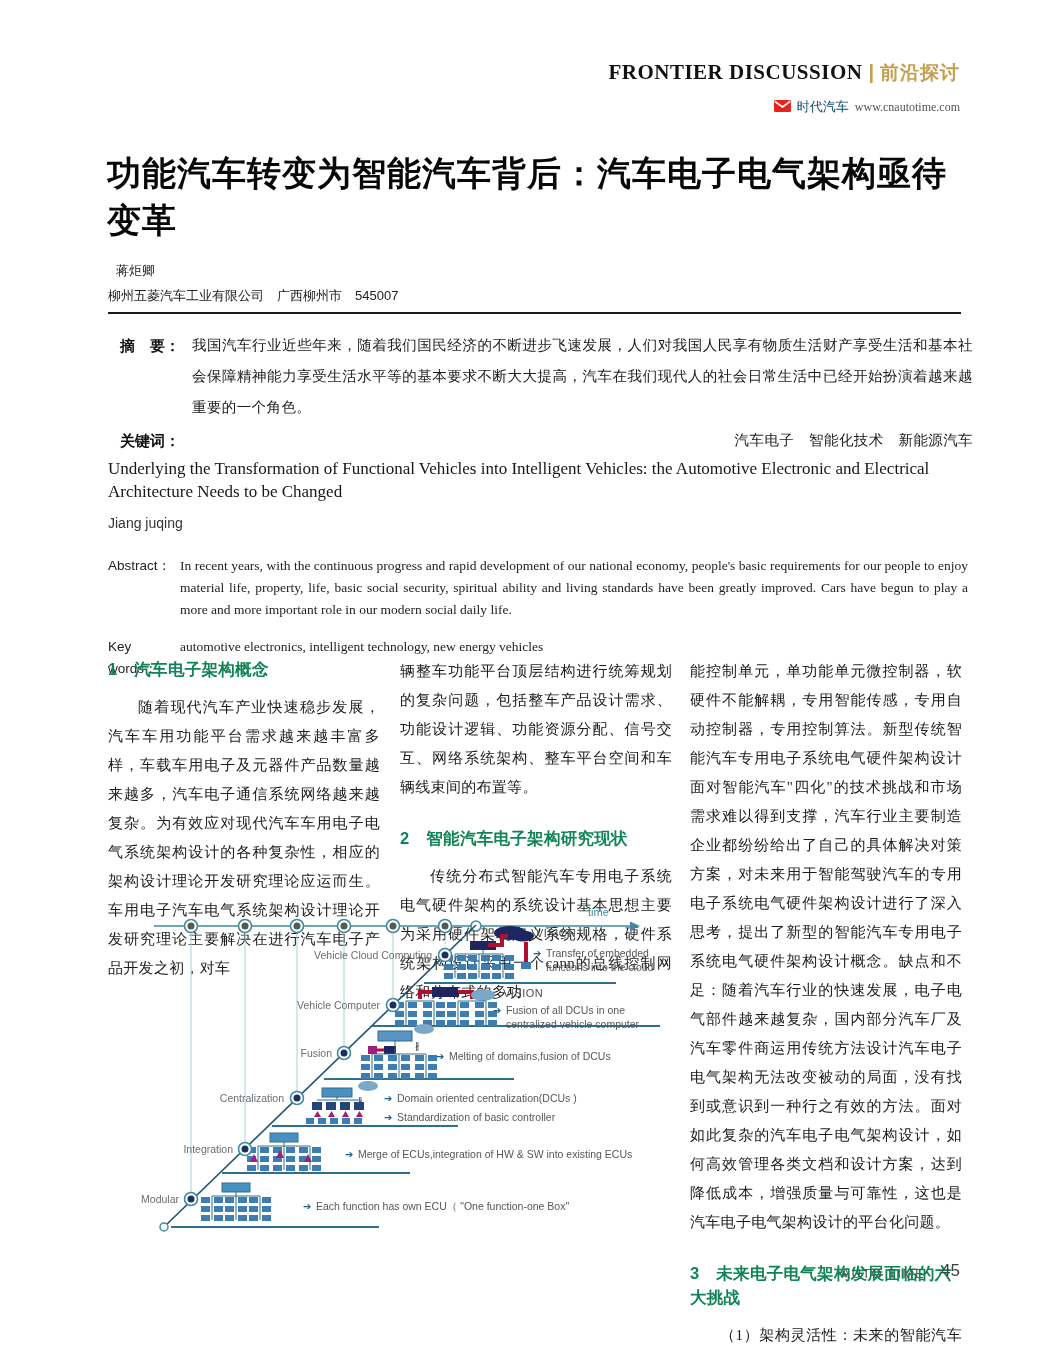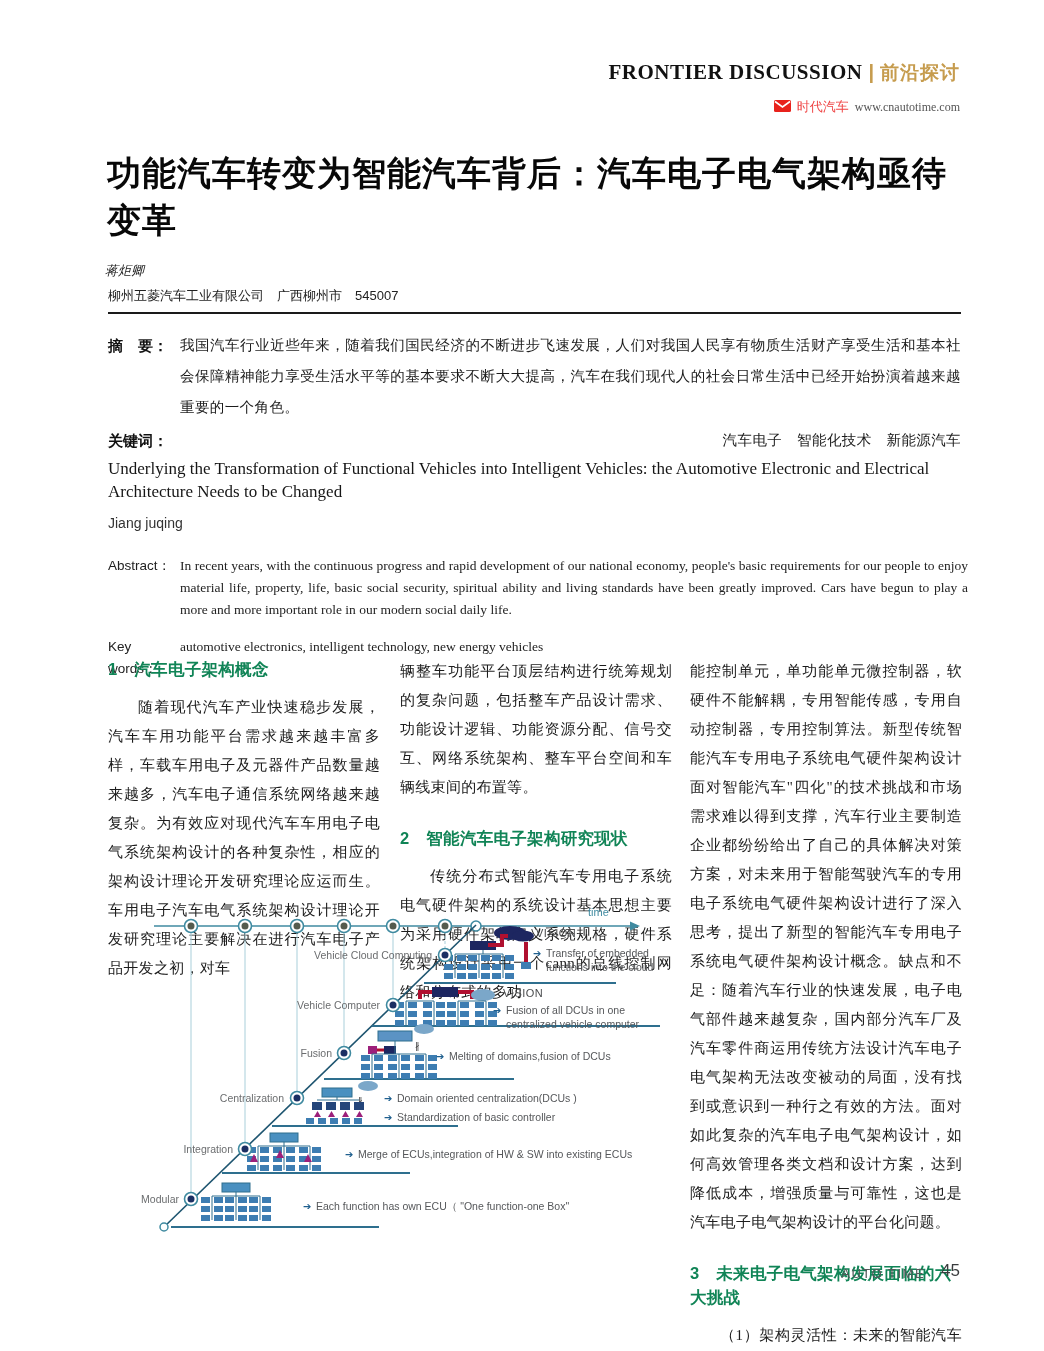--- a/index.html
+++ b/index.html
@@ -4,30 +4,30 @@
 <style>
   html,body{margin:0;padding:0;background:#ffffff;}
   .page{position:relative;width:1044px;height:1351px;background:#fff;overflow:hidden;
         font-family:"Liberation Sans","DejaVu Sans",sans-serif;color:#1f1f1f;}
   
   .hdr{position:absolute;top:60px;right:84px;text-align:right;}
   .hdr-en{font-family:"Liberation Serif","DejaVu Serif",serif;font-weight:bold;font-size:21px;color:#111;letter-spacing:.5px;}
   .hdr-div{color:#c69c4e;font-weight:bold;font-size:20px;margin:0 6px;}
   .hdr-cn{color:#c69c4e;font-weight:bold;font-size:19px;letter-spacing:1px;}
   .brand{position:absolute;top:98px;right:84px;display:flex;align-items:center;gap:6px;}
-  .brand-name{font-size:13px;color:#ef4444;}
+  .brand-name{font-size:13px;color:#0c4a6e;}
   .brand-url{font-family:"Liberation Serif",serif;font-size:12px;color:#555;}
   
   .title{position:absolute;left:107px;top:150px;width:870px;font-weight:900;font-size:34px;
          line-height:47px;color:#080808;letter-spacing:1px;}
-  .author{position:absolute;left:105px;top:262px;font-size:13px;color:#222;font-style:italic;}
+  .author{position:absolute;left:116px;top:262px;font-size:13px;color:#222;}
   .affil{position:absolute;left:108px;top:287px;font-size:13px;color:#222;}
   .rule{position:absolute;left:108px;top:312px;width:853px;height:2px;background:#1a1a1a;}
   
-  .absblock{position:absolute;left:108px;top:330px;width:853px;}
+  .absblock{position:absolute;left:120px;top:330px;width:853px;}
   .absrow{display:flex;}
   .abslabel{flex:0 0 72px;font-weight:bold;font-size:15px;line-height:31px;color:#111;}
   .abstext{flex:1;font-family:"Liberation Serif","DejaVu Serif",serif;font-size:14.5px;line-height:31px;
            text-align:justify;color:#1c1c1c;letter-spacing:.4px;}
   .kwrow{display:flex;margin-top:2px;}
   .kwtext{flex:1;font-family:"Liberation Serif",serif;font-size:14.5px;line-height:31px;color:#1c1c1c;letter-spacing:.4px;text-align:right;}
   
   .engblock{position:absolute;left:108px;top:457px;width:860px;}
   .engtitle{font-family:"Liberation Serif","DejaVu Serif",serif;font-size:17px;line-height:23px;color:#161616;}
   .engauthor{margin-top:12px;font-size:14px;color:#333;}

